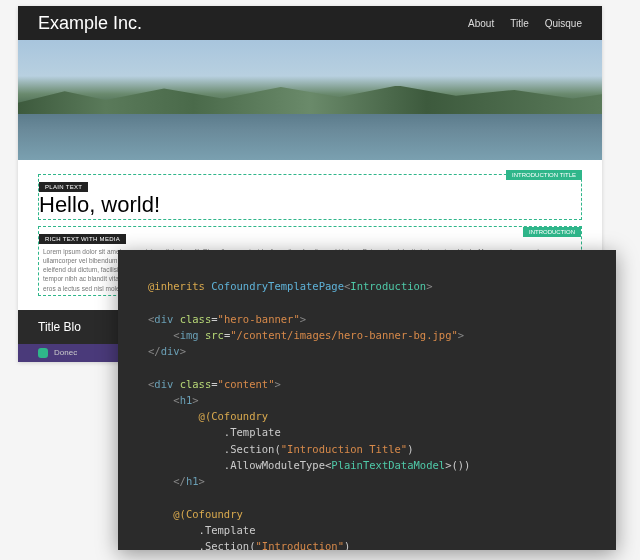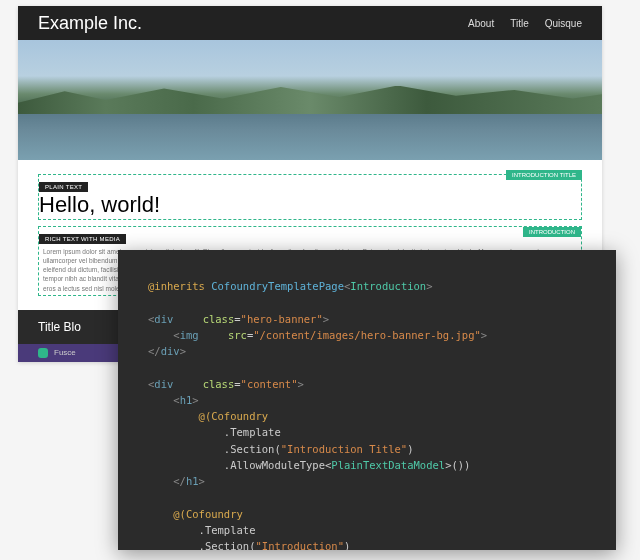--- a/index.html
+++ b/index.html
@@ -110,21 +110,21 @@
     font-size: 10.5px;
     line-height: 1.55;
     color: #ccc;
     white-space: pre;
     overflow: hidden;
   }
   .kw { color: #d9a94e; }
   .type { color: #5fb3d9; }
   .type2 { color: #4fc9a8; }
   .tag { color: #6a9fb5; }
-  .attr { color: #b8d977; margin-left: 23px; }
+  .attr { color: #b8d977; }
   .str { color: #d88a4a; }
   .punct { color: #ccc; }
   .br { color: #888; }
 </style>
 </head>
 <body>
 
 <div class="browser-window">
   <div class="navbar">
     <div class="brand">Example Inc.</div>
@@ -146,21 +146,21 @@
       <span class="block-action" style="top:0; right:0; position:absolute;">INTRODUCTION</span>
       <div class="lorem">Lorem ipsum dolor sit amet, consectetur adipiscing elit. Phasellus eu enim id odio pretium faucibus vel id risus. Duis auctor lobortis tortor quis vehicula. Maecenas lorem metus, ullamcorper vel bibendum nec, bibendum sit amet nibh. Donec sed enim suscipit turpis iaculis lacus rhoncus. Fusce a erat nisi, eu rhoncus dolor. Nam in lorem pretium nisl, nec felis.
 eleifend dui dictum, facilisis ante eu, sagittis purus. Donec sit amet euismod felis, ut vestibulum purus. Donec gravida scelerisque ex ac scelerisque. Phasellus sodales mauris vel, nibh tempor nibh ac blandit vitae. Donec tempor diam vel dolor elementum, id rutrum tellus rhoncus. Nulla augue venenatis nisl. Curabitur sed lectus sit amet eu commodo, congue et dolor eros a lectus sed nisl molestie elementum, vulputate semper tincidunt lectus. Quisque ornare augue ac feugiat sed, pellentesque sapien pharetra vel.</div>
     </div>
   </div>
   <div class="dark-strip">
     <span>Title Blo</span>
   </div>
   <div class="purple-strip">
     <span class="gear-dot"></span>
-    <span>Fusce</span>
+    <span>Donec</span>
   </div>
 </div>
 
 <div class="code-window"><span class="kw">@inherits </span><span class="type">CofoundryTemplatePage</span><span class="br">&lt;</span><span class="type2">Introduction</span><span class="br">&gt;</span>
 
 <span class="br">&lt;</span><span class="tag">div</span> <span class="attr">class</span><span class="punct">=</span><span class="str">"hero-banner"</span><span class="br">&gt;</span>
     <span class="br">&lt;</span><span class="tag">img</span> <span class="attr">src</span><span class="punct">=</span><span class="str">"/content/images/hero-banner-bg.jpg"</span><span class="br">&gt;</span>
 <span class="br">&lt;/</span><span class="tag">div</span><span class="br">&gt;</span>
 
 <span class="br">&lt;</span><span class="tag">div</span> <span class="attr">class</span><span class="punct">=</span><span class="str">"content"</span><span class="br">&gt;</span>

